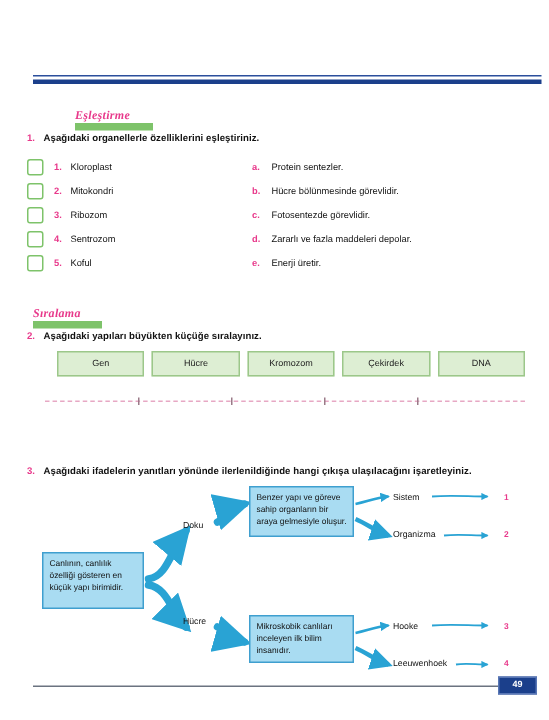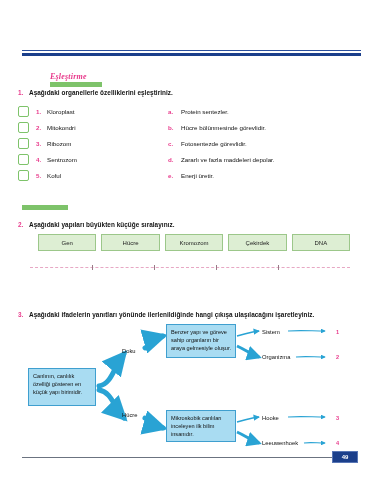--- a/index.html
+++ b/index.html
@@ -361,20 +361,21 @@
       <span class="mr-letter">d.</span>
       <span class="mr-label">Zararlı ve fazla maddeleri depolar.</span>
     </div>
     <div class="mr-item">
       <span class="mr-letter">e.</span>
       <span class="mr-label">Enerji üretir.</span>
     </div>
   </div>
 
   <div class="sec-head" style="left:22px; top:204px;">
+    <div class="sec-label">Sıralama</div>
     <div class="sec-underline u-mid"></div>
   </div>
 
   <div class="q-row" style="left:18px; top:221px; width:330px;">
     <span class="q-num">2.</span>
     <span class="q-text">Aşağıdaki yapıları büyükten küçüğe sıralayınız.</span>
   </div>
 
   <div class="order-boxes">
     <div class="order-box">Gen</div>

